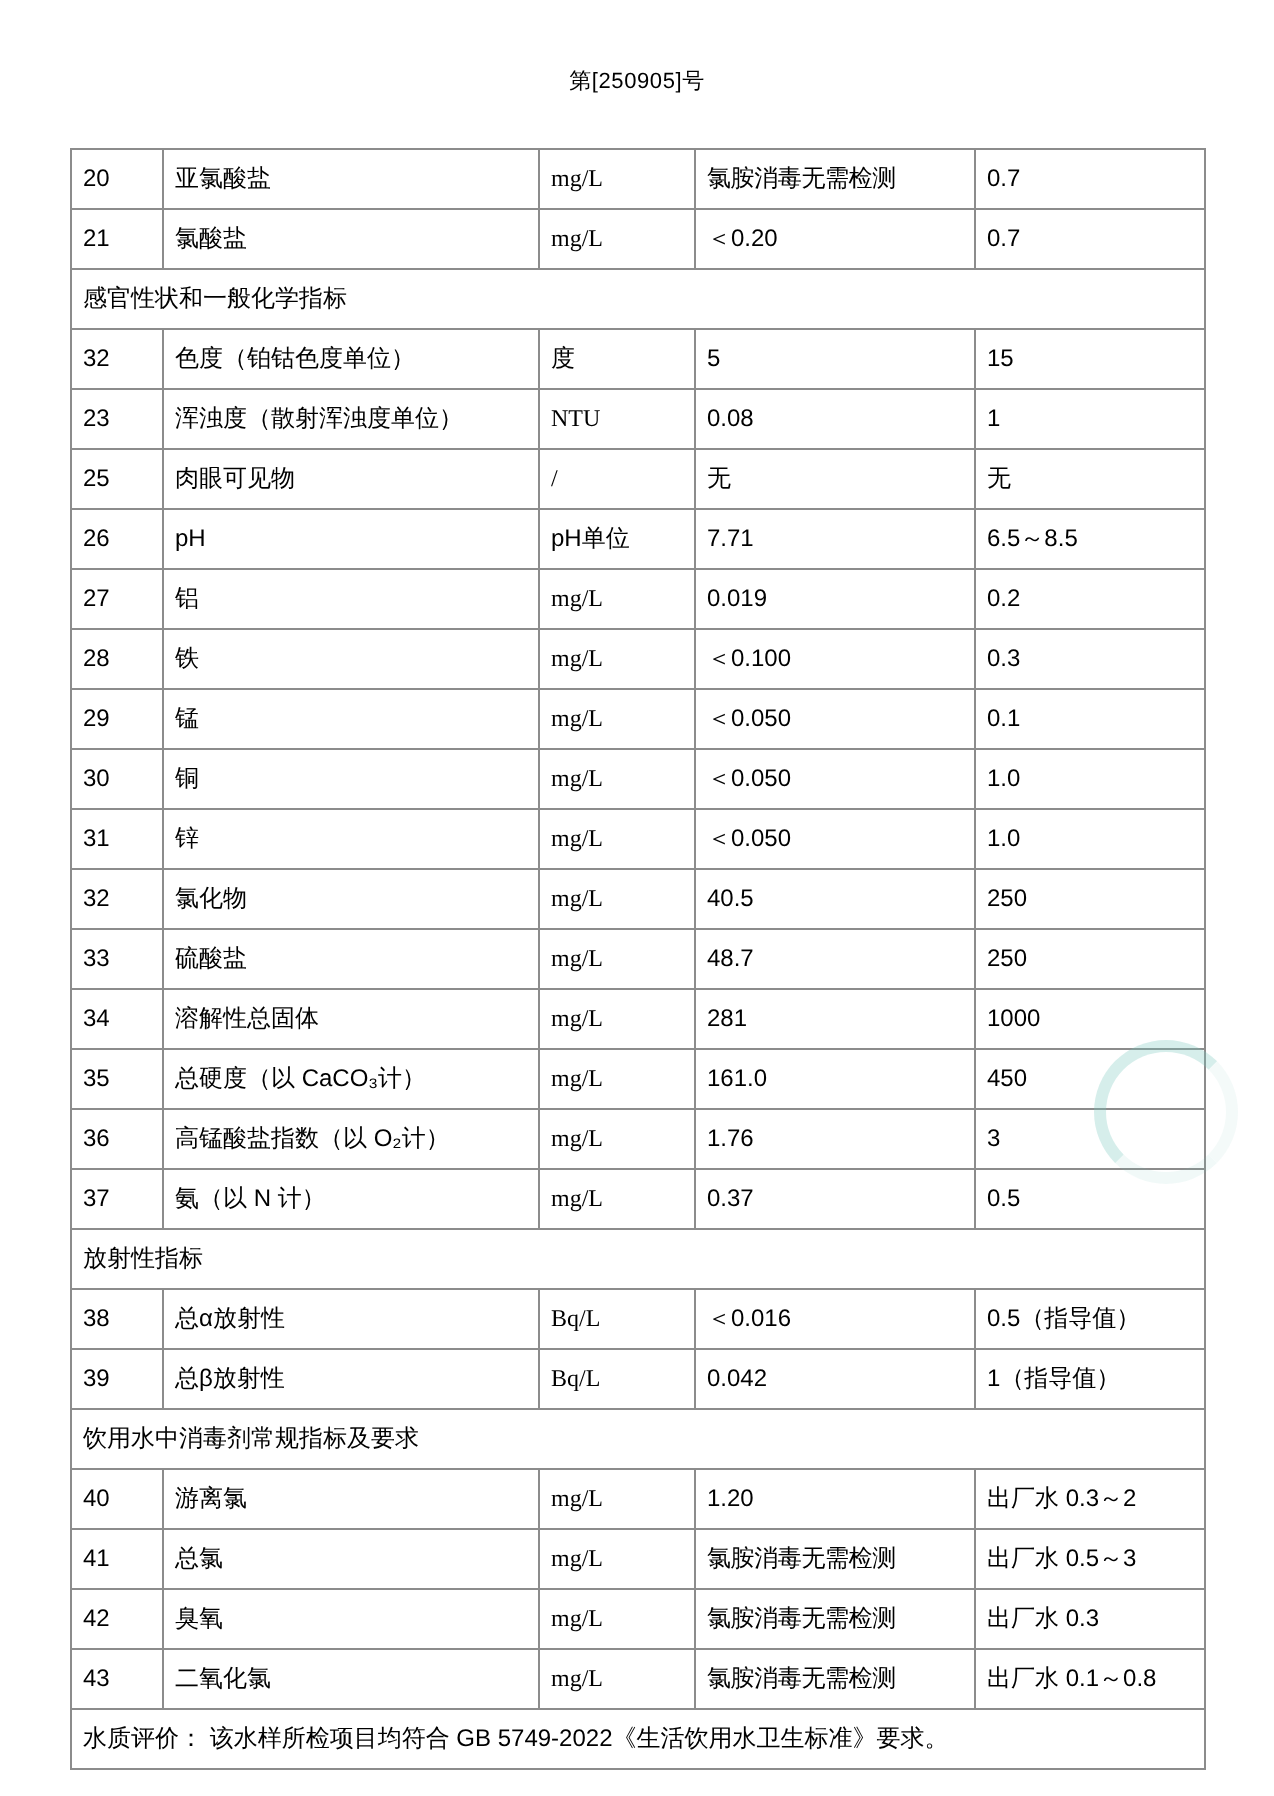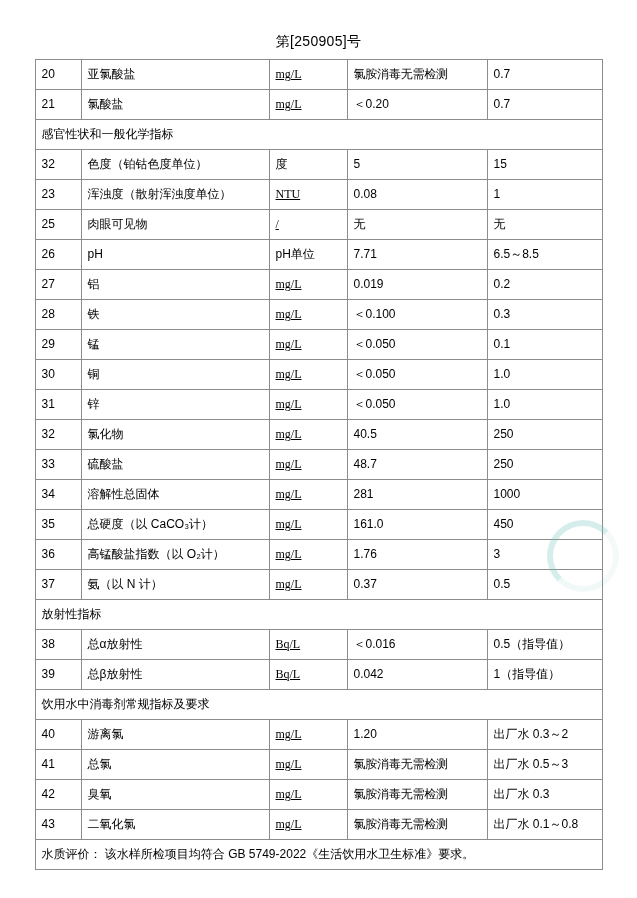--- a/index.html
+++ b/index.html
@@ -16,62 +16,61 @@
     overflow: hidden;
   }
   .page {
     width: 637px;
     height: 898px;
     position: relative;
     box-sizing: border-box;
   }
   .doc-header {
     text-align: center;
-    font-size: 14px;
+    font-size: 11px;
     padding-top: 33px;
     padding-bottom: 8px;
     letter-spacing: 0.3px;
   }
   .watermark {
     position: absolute;
     right: 18px;
     top: 520px;
     width: 60px;
     height: 60px;
     border-radius: 50%;
     border: 6px solid rgba(120, 200, 190, 0.30);
     border-right-color: rgba(120, 200, 190, 0.08);
     border-bottom-color: rgba(120, 200, 190, 0.10);
     pointer-events: none;
   }
   table.report {
     border-collapse: collapse;
     width: 568px;
-    margin: 0 auto;
+    margin: 18px auto;
     table-layout: fixed;
   }
   table.report td {
     border: 1px solid #8c8c8c;
     padding: 0 6px;
     height: 29px;
     font-size: 12px;
     vertical-align: middle;
     line-height: 1.2;
     word-break: break-all;
   }
   .c-no    { width: 46px; }
   .c-item  { width: 188px; }
   .c-unit  { width: 78px; }
   .c-res   { width: 140px; }
   .c-std   { width: auto; }
 
   .unit-mono {
     font-family: "Liberation Serif", "DejaVu Serif", serif;
     font-size: 12px;
-    text-decoration: underline;
   }
   .section-row td {
     font-size: 12.5px;
     height: 29px;
   }
   .small-note {
     font-size: 10.5px;
     letter-spacing: -0.2px;
   }
   .eval-row td {

